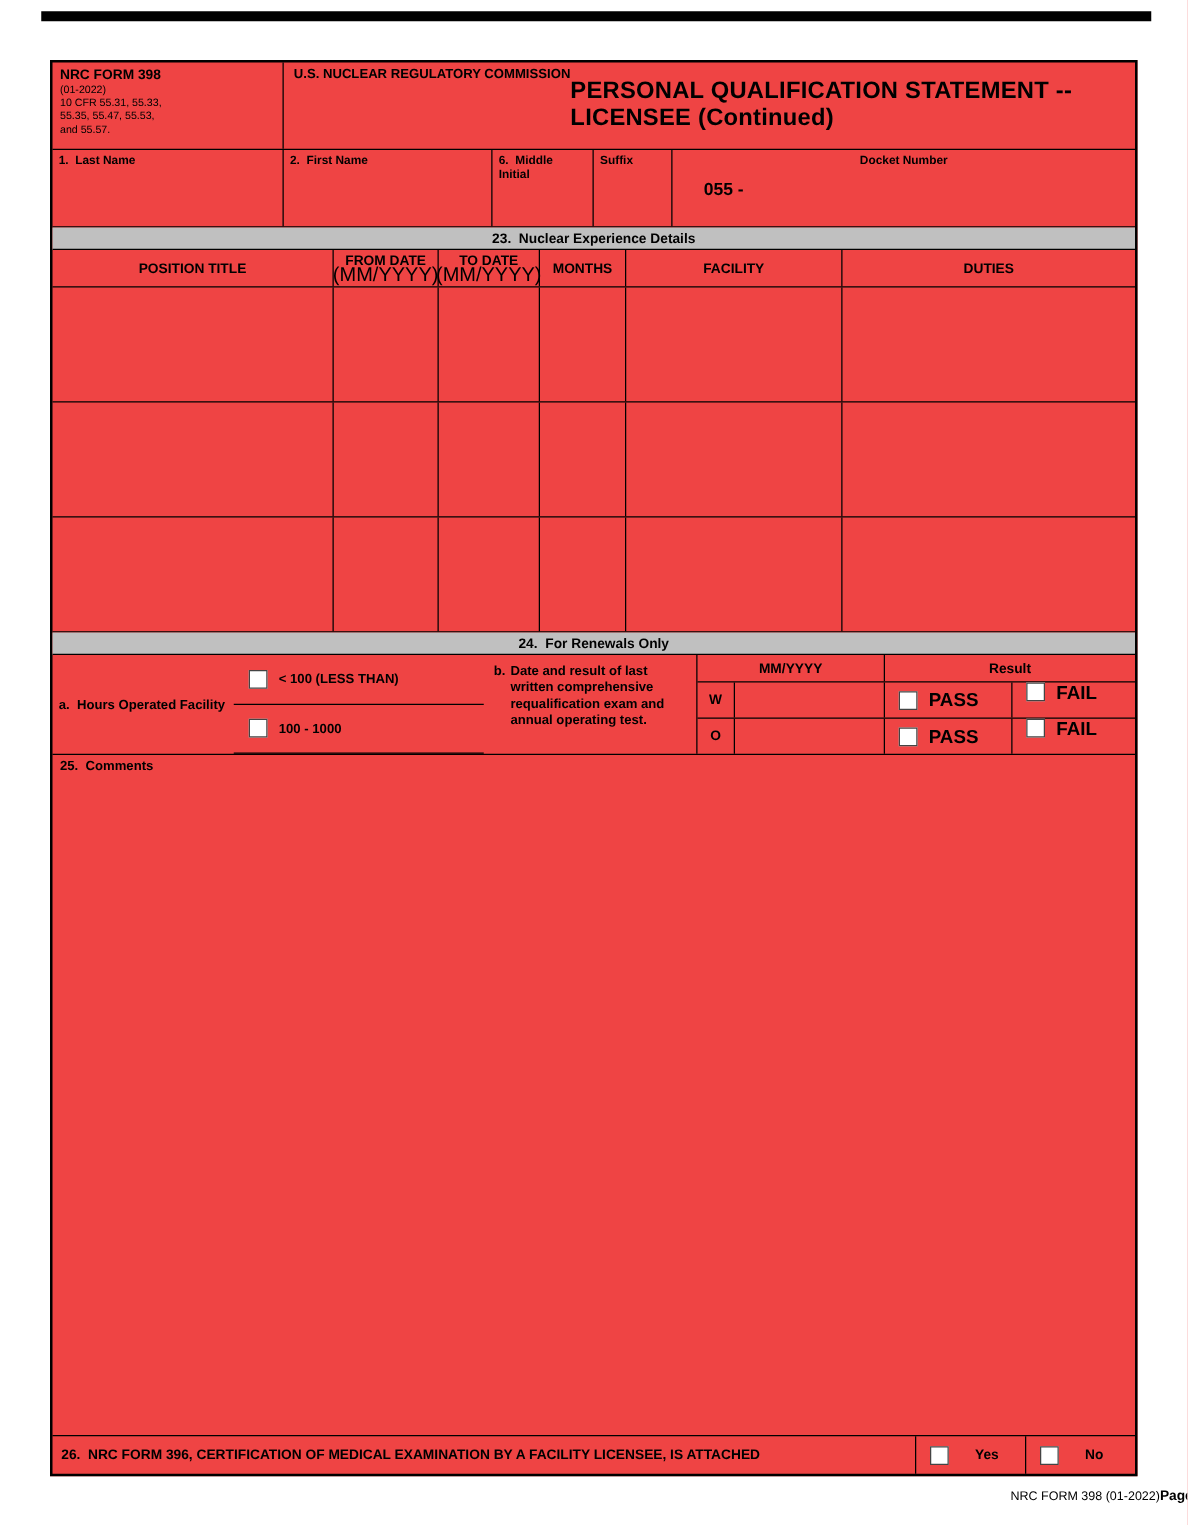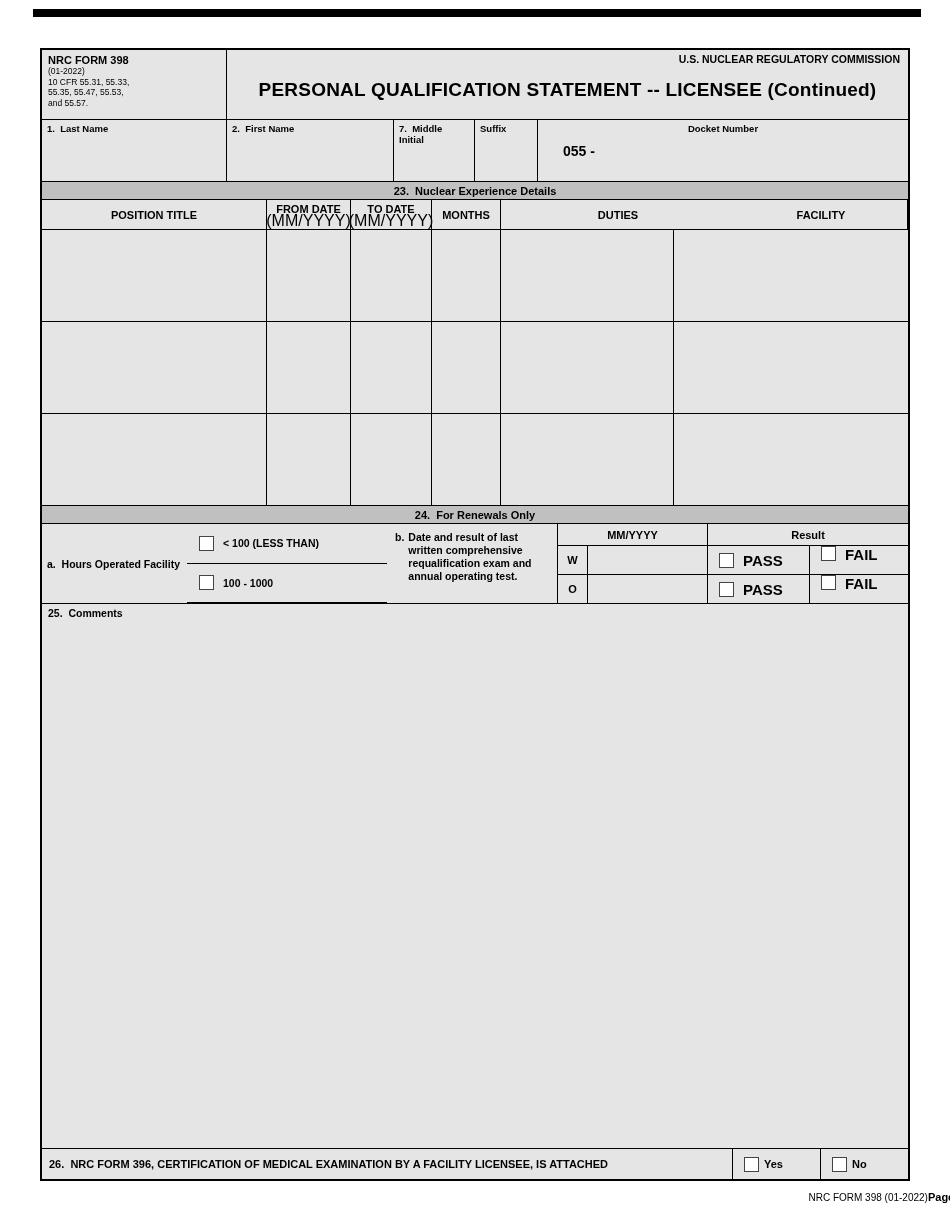--- a/index.html
+++ b/index.html
@@ -3,30 +3,30 @@
 <meta charset="utf-8">
 <style>
   html, body { margin: 0; padding: 0; background: #ffffff; }
   * { box-sizing: border-box; }
   body { font-family: "Liberation Sans", sans-serif; color: #000; }
 
   .sheet { position: relative; width: 950px; height: 1230px; background: #fff; overflow: hidden; }
 
   .top-bar { position: absolute; left: 33px; top: 9px; width: 888px; height: 8px; background: #000; }
 
-  .form { position: absolute; left: 40px; top: 48px; width: 870px; border: 2px solid #000; display: flex; flex-direction: column; background: #e5e5e5; }
+  .form { position: absolute; left: 40px; top: 48px; width: 870px; border: 2px solid #000; display: flex; flex-direction: column; background: #ef4444; }
 
   .pre { white-space: pre-wrap; }
 
   
   .header-row { display: flex; height: 70px; border-bottom: 1px solid #000; }
   .header-left { width: 185px; border-right: 1px solid #000; padding: 4px 6px; }
   .form-number { font-weight: bold; font-size: 11px; line-height: 12px; }
   .small-line { font-size: 8.5px; line-height: 10.5px; }
-  .header-right { flex: 1; padding: 3px 8px 4px 8px; display: flex; flex-direction: column; }
+  .header-right { flex: 1; padding: 3px 8px 4px 8px; display: flex; flex-direction: row; }
   .agency { text-align: right; font-weight: bold; font-size: 10.5px; }
   .form-title { flex: 1; display: flex; align-items: center; justify-content: center; font-weight: bold; font-size: 19px; letter-spacing: 0.2px; }
 
   
   .identity-row { display: flex; height: 62px; border-bottom: 1px solid #000; }
   .id-cell { border-right: 1px solid #000; padding: 3px 5px; }
   .id-cell.last-cell { border-right: none; }
   .cell-label { font-weight: bold; font-size: 9.5px; }
   .id-last { width: 185px; }
   .id-first { width: 167px; }
@@ -75,21 +75,21 @@
   
   .cb { width: 15px; height: 15px; border: 1px solid #444; background: #fff; flex: none; }
 
   
   .comments { height: 545px; border-bottom: 1px solid #000; padding: 3px 6px; }
   .comments-label { font-weight: bold; font-size: 10.5px; }
 
   
   .row26 { height: 30px; display: flex; }
   .row26-label { flex: 1; display: flex; align-items: center; padding-left: 7px; font-weight: bold; font-size: 11px; }
-  .yn-cell { width: 88px; border-left: 1px solid #000; display: flex; align-items: center; gap: 5px; padding-left: 11px; }
+  .yn-cell { width: 88px; border-left: 1px solid #000; display: flex; align-items: center; gap: 21px; padding-left: 11px; }
   .yn-label { font-weight: bold; font-size: 11px; }
 
   
   .footer { position: absolute; left: 40px; width: 946px; top: 1191px; display: flex; justify-content: flex-end; align-items: baseline; }
   .footer-left { font-size: 10px; }
   .footer-right { font-weight: bold; font-size: 11px; }
 </style>
 </head>
 <body>
 
@@ -114,21 +114,21 @@
     </div>
 
     <div class="identity-row">
       <div class="id-cell id-last">
         <div class="cell-label pre">1.  Last Name</div>
       </div>
       <div class="id-cell id-first">
         <div class="cell-label pre">2.  First Name</div>
       </div>
       <div class="id-cell id-middle">
-        <div class="cell-label pre">7.  Middle Initial</div>
+        <div class="cell-label pre">6.  Middle Initial</div>
       </div>
       <div class="id-cell id-suffix">
         <div class="cell-label pre">Suffix</div>
       </div>
       <div class="id-cell id-docket last-cell">
         <div class="docket-label pre">Docket Number</div>
         <div class="docket-value pre">055 -</div>
       </div>
     </div>
 
@@ -142,25 +142,25 @@
         <div>FROM DATE</div>
         <div class="exp-sub">(MM/YYYY)</div>
       </div>
       <div class="exp-th w-to">
         <div>TO DATE</div>
         <div class="exp-sub">(MM/YYYY)</div>
       </div>
       <div class="exp-th w-months">
         <div>MONTHS</div>
       </div>
+      <div class="exp-th w-fac">
+        <div>FACILITY</div>
+      </div>
       <div class="exp-th w-duties">
         <div>DUTIES</div>
-      </div>
-      <div class="exp-th w-fac">
-        <div>FACILITY</div>
       </div>
     </div>
 
     <div class="exp-row">
       <div class="exp-td w-pos"></div>
       <div class="exp-td w-from"></div>
       <div class="exp-td w-to"></div>
       <div class="exp-td w-months"></div>
       <div class="exp-td w-fac"></div>
       <div class="exp-td w-duties"></div>

